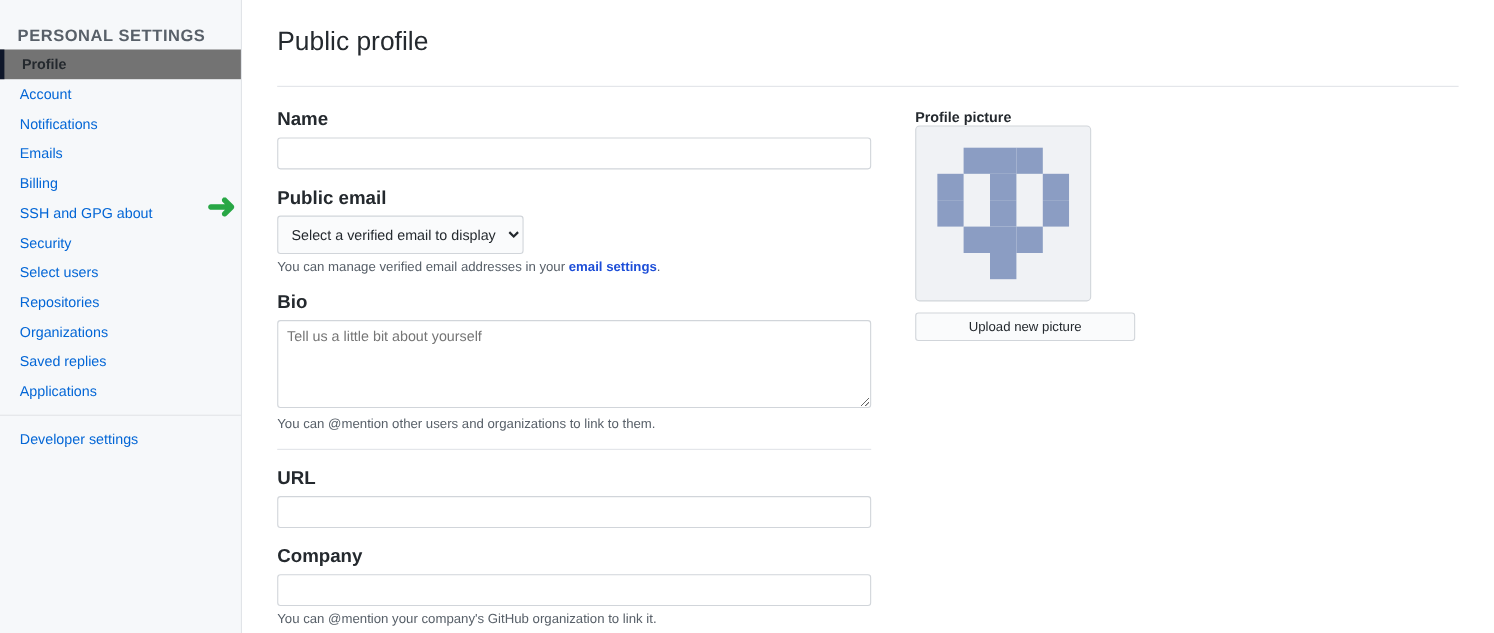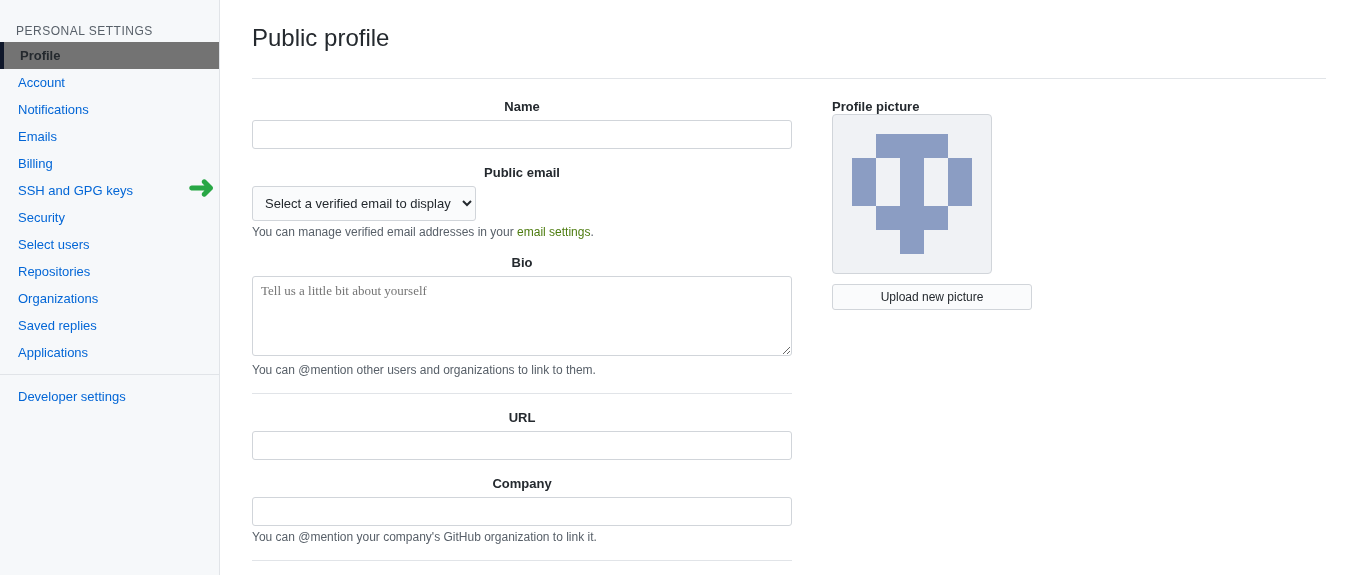--- a/index.html
+++ b/index.html
@@ -15,22 +15,22 @@
     
     .sidebar {
       width: 220px;
       min-width: 220px;
       padding: 16px 0;
       border-right: 1px solid #e1e4e8;
       background: #f6f8fa;
       flex-shrink: 0;
     }
     .sidebar-section-label {
-      font-size: 12px;
-      font-weight: 400;
+      font-size: 15px;
+      font-weight: 700;
       color: #586069;
       padding: 8px 16px 4px 16px;
       text-transform: uppercase;
       letter-spacing: 0.5px;
     }
     .sidebar-item {
       display: block;
       padding: 6px 16px;
       font-size: 13px;
       color: #0366d6;
@@ -81,25 +81,24 @@
       width: 200px;
       flex-shrink: 0;
     }
 
     .form-group {
       margin-bottom: 16px;
     }
 
     .form-label {
       display: block;
-      font-size: 13px;
+      font-size: 17px;
       font-weight: 600;
       color: #24292e;
       margin-bottom: 6px;
-      text-align: center;
     }
 
     .form-input {
       width: 100%;
       padding: 6px 8px;
       font-size: 13px;
       border: 1px solid #d1d5da;
       border-radius: 3px;
       background: #fff;
       color: #24292e;
@@ -117,28 +116,29 @@
       outline: none;
     }
 
     .form-hint {
       font-size: 12px;
       color: #586069;
       margin-top: 4px;
     }
 
     .form-hint a {
-      color: #4d7c0f;
+      color: #1d4ed8;
       text-decoration: none;
+      font-weight: bold;
     }
 
     textarea.form-input {
       resize: vertical;
       min-height: 80px;
-      font-family: Liberation Serif, serif;
+      font-family: Liberation Sans, sans-serif;
     }
 
     .form-divider {
       border: none;
       border-top: 1px solid #e1e4e8;
       margin: 16px 0;
     }
 
     
     .profile-pic-label {
@@ -204,21 +204,21 @@
   <a class="sidebar-item">
     <span>Notifications</span>
   </a>
   <a class="sidebar-item">
     <span>Emails</span>
   </a>
   <a class="sidebar-item">
     <span>Billing</span>
   </a>
   <a class="sidebar-item" style="color:#0366d6;">
-    <span>SSH and GPG keys</span>
+    <span>SSH and GPG about</span>
   </a>
   <a class="sidebar-item">
     <span>Security</span>
   </a>
   <a class="sidebar-item">
     <span>Select users</span>
   </a>
   <a class="sidebar-item">
     <span>Repositories</span>
   </a>

